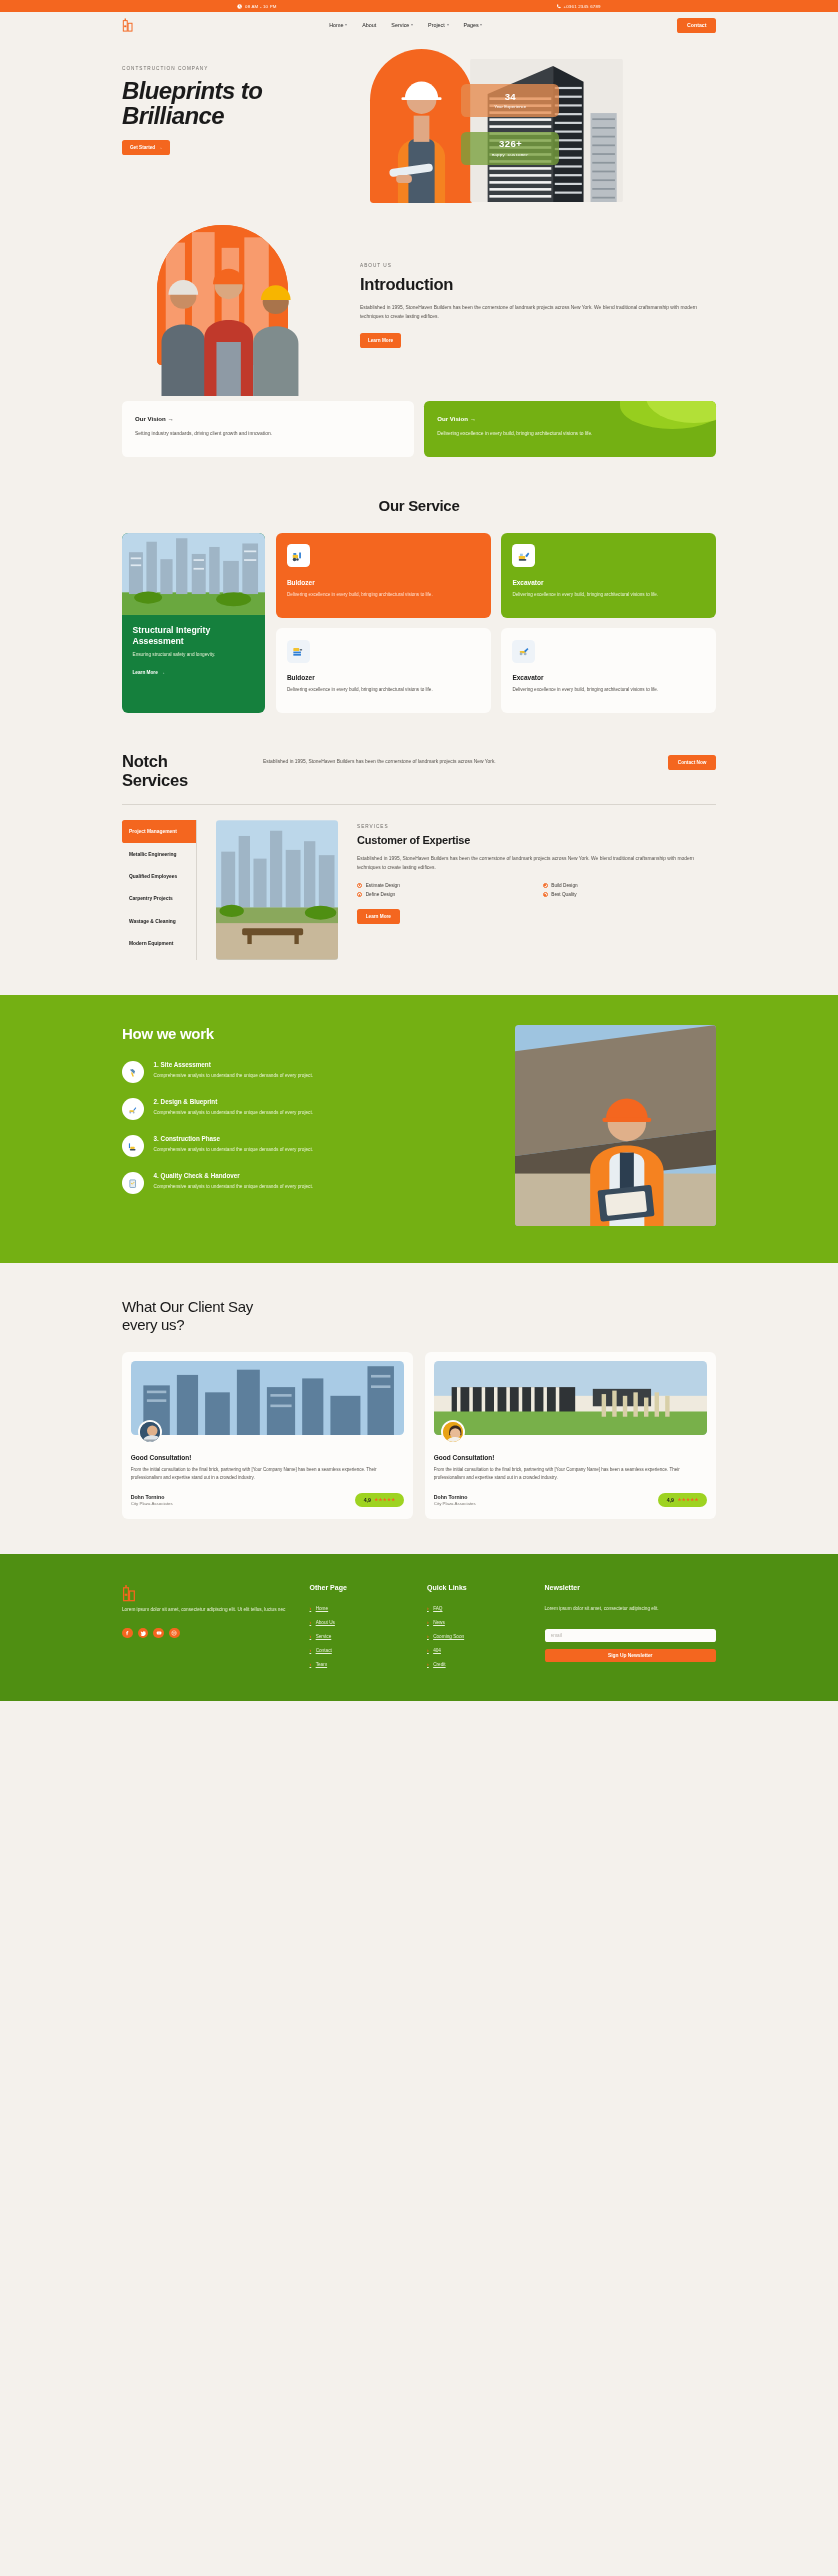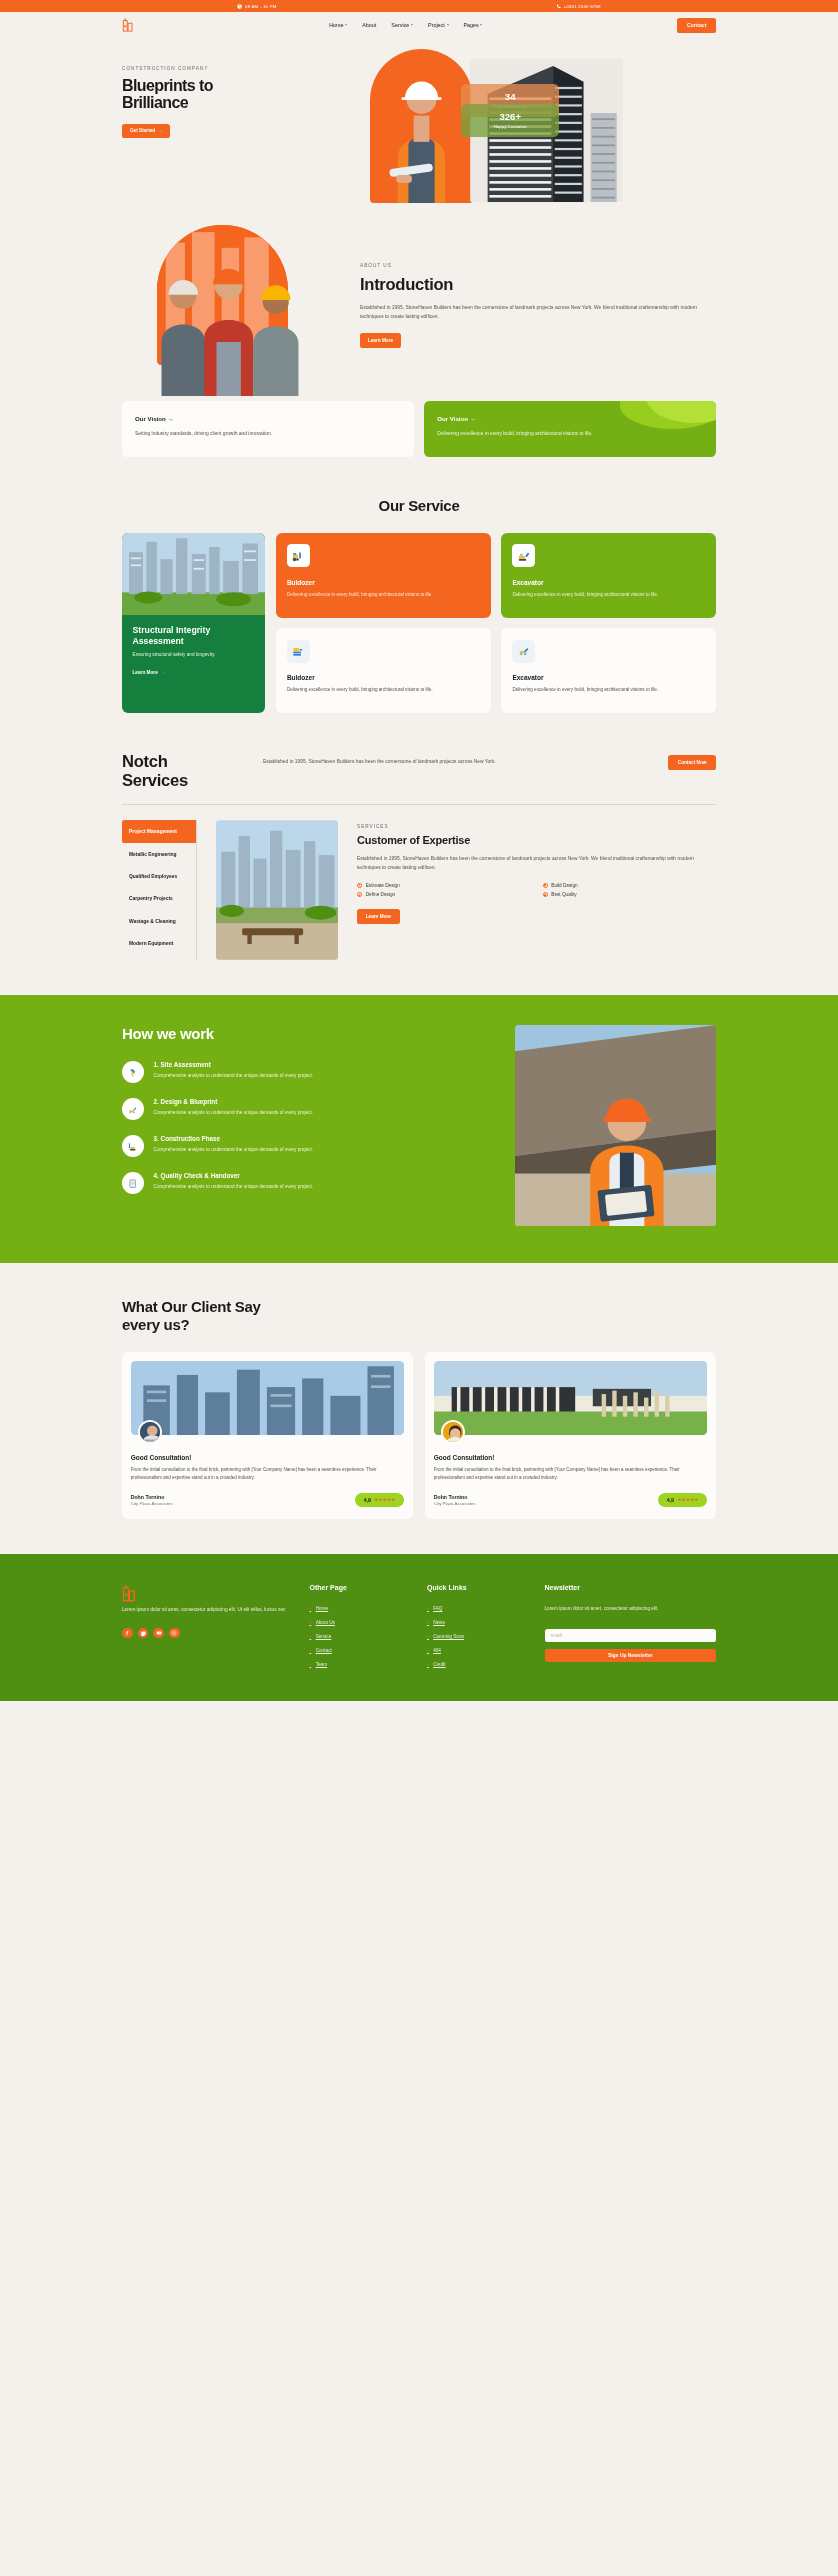--- a/index.html
+++ b/index.html
@@ -36,21 +36,21 @@
   .caret { width:0;height:0;border-left:1.7px solid transparent;border-right:1.7px solid transparent;border-top:2.1px solid #8c8c8c; display:inline-block; }
   .btn-contact {
     background:#f4661f; color:#fff; font-size:5.2px; font-weight:600;
     padding:4.4px 9.6px; border-radius:2.6px; border:0; cursor:pointer;
   }
 
   
   .hero { width:594px; margin:8.7px auto 0; display:flex; gap:12.2px; position:relative; height:157px; }
   .hero-left { padding-top:19px; width:227px; }
   .eyebrow { font-size:4.7px; letter-spacing:1px; color:#6d6a66; margin-bottom:7px; }
-  .hero h1 { font-size:16px; line-height:1.05; letter-spacing:-0.6px; font-weight:800; }
+  .hero h1 { font-size:24px; line-height:1.05; letter-spacing:-0.6px; font-weight:800;font-style:italic; }
   .btn-primary {
     margin-top:12.2px; background:#f4661f; color:#fff; border:0; border-radius:2.6px;
     font-size:4.7px; font-weight:600; padding:4.8px 7.9px; cursor:pointer;
     display:inline-flex; align-items:center; gap:2.6px;
   }
   .hero-right { position:relative; width:262px; height:157px; }
   .arch {
     position:absolute; left:8.7px; top:1.7px; width:103px; height:154px;
     background:#f4661f; border-radius:52px 52px 3.5px 3.5px; overflow:hidden;
   }
@@ -60,21 +60,21 @@
     overflow:hidden; border-radius:1.7px;
   }
   .stat {
     position:absolute; width:98px; height:33px; border-radius:5.2px;
     color:#fff; display:flex; flex-direction:column; align-items:center; justify-content:center;
     z-index:3;
   }
   .stat .num { font-size:9.6px; font-weight:800; line-height:1; }
   .stat .lbl { font-size:4.4px; margin-top:2.2px; }
   .stat.exp { left:100px; top:37px; background:rgba(230,140,80,.78); }
-  .stat.cust { left:100px; top:57px; background:rgba(120,160,60,.78); }
+  .stat.cust { left:100px; top:85px; background:rgba(120,160,60,.78);font-family:Liberation Mono, monospace; }
 
   
   .intro { width:594px; margin:21px auto 0; display:flex; gap:2px; align-items:flex-start; }
   .intro-art { width:236px; height:157px; position:relative; }
   .intro-arch { position:absolute; left:35px; top:0; width:131px; height:140px;
     background:#f4661f; border-radius:65px 65px 4.4px 4.4px; overflow:hidden; }
   .intro-copy { flex:1; padding-top:38px; }
   .intro-copy h2 { font-size:16.6px; font-weight:800; letter-spacing:-0.3px; margin:6.1px 0 7.9px; }
   .muted { font-size:4.9px; line-height:1.85; color:#55514c; }
 
@@ -152,21 +152,21 @@
   .how h2 { font-size:15px; font-weight:800; margin-bottom:19px; letter-spacing:-0.3px; }
   .step { display:flex; gap:9.6px; margin-bottom:15px; align-items:flex-start; }
   .step .circ { width:22px;height:22px;border-radius:50%;background:#fff;flex:0 0 22px;
     display:flex;align-items:center;justify-content:center; }
   .step h4 { font-size:6.3px; font-weight:700; margin-bottom:3.5px; }
   .step p { font-size:4.7px; line-height:1.75; color:#eaf4d8; }
   .how-img { width:201px; height:201px; border-radius:3.5px; overflow:hidden; }
 
   
   .testi { width:594px; margin:35px auto 0; }
-  .testi h2 { font-size:15px; font-weight:700; line-height:1.2; letter-spacing:-0.3px; margin-bottom:17.5px; }
+  .testi h2 { font-size:15px; font-weight:400; line-height:1.2; letter-spacing:-0.3px; margin-bottom:17.5px; }
   .tcards { display:flex; gap:12.2px; }
   .tcard { flex:1; background:#fdfcfa; border-radius:6.1px; padding:8.7px 8.7px 12.2px; position:relative; }
   .tcard .thumb { height:74px; border-radius:4.4px; overflow:hidden; }
   .avatar { position:absolute; left:15.7px; top:68px; width:24.5px; height:24.5px; border-radius:50%;
     border:2.6px solid #fdfcfa; overflow:hidden; background:#2b4a63; }
   .tcard h4 { font-size:6.5px; font-weight:700; margin:19px 0 5.2px; }
   .tcard .quote { font-size:4.5px; line-height:1.8; color:#55514c; }
   .tfoot { display:flex; align-items:center; justify-content:space-between; margin-top:10.5px; }
   .tfoot .who .nm { font-size:5.2px; font-weight:700; }
   .tfoot .who .ro { font-size:4.4px; color:#7c7873; margin-top:1.7px; }

